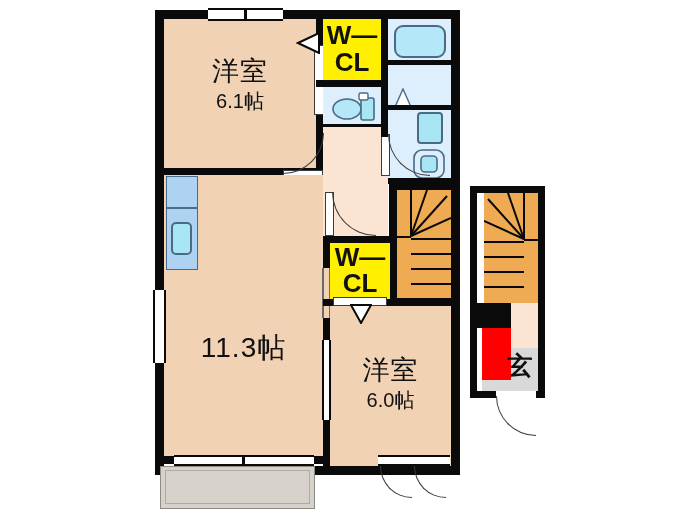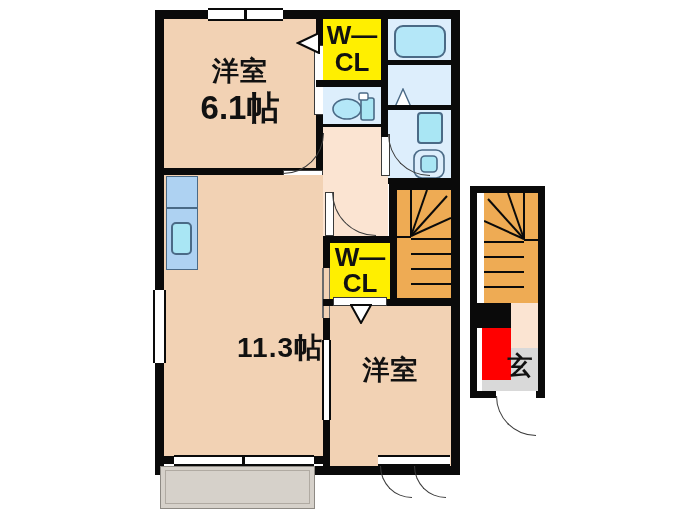--- a/index.html
+++ b/index.html
@@ -18,23 +18,23 @@
   .genkan{background:#d9d9d9;}
   .genkan-up{background:#fbe4d2;}
   .shoe{background:#ff0000;}
   .balcony{background:#d6d1ca;border:1px solid #8e8a84;}
   .stair{background:#eeab54;}
   .tread{position:absolute;background:#0a0a0a;}
   .win{background:#ffffff;border-top:2px solid #0a0a0a;border-bottom:2px solid #0a0a0a;}
   .winv{background:#ffffff;border-left:2px solid #0a0a0a;border-right:2px solid #0a0a0a;}
   .doorleaf{background:#ffffff;border:1px solid #3a3a3a;}
   .swing{border:1.6px solid #3a3a3a;background:transparent;border-radius:100%;}
-  .lbl{position:absolute;color:#111;font-weight:bold;line-height:1.04;text-align:center;white-space:nowrap;}
+  .lbl{position:absolute;color:#111;font-weight:normal;line-height:1.04;text-align:center;white-space:nowrap;}
   .lbl-room{font-size:27px;letter-spacing:1px;}
-  .lbl-area{font-size:33px;}
+  .lbl-area{font-size:20px;}
   .lbl-ldk{font-size:28px;letter-spacing:1px;}
   .lbl-wcl{font-size:26px;font-weight:bold;line-height:1.0;letter-spacing:0px;}
   .lbl-bal{font-size:23px;letter-spacing:2px;color:#1a1a1a;}
   .lbl-gen{font-size:25px;font-weight:bold;}
 </style>
 </head>
 <body>
 
 <div id="plan">
 
@@ -122,21 +122,21 @@
     <line x1="14" y1="46" x2="14" y2="0" stroke="#0a0a0a" stroke-width="2"></line>
     <line x1="14" y1="46" x2="30" y2="0" stroke="#0a0a0a" stroke-width="2"></line>
     <line x1="14" y1="46" x2="50" y2="6" stroke="#0a0a0a" stroke-width="2"></line>
     <line x1="14" y1="46" x2="54" y2="28" stroke="#0a0a0a" stroke-width="2"></line>
   </svg>
   <div class="abs wall" style="left:389px;top:184px;width:8px;height:120px;"></div>
   <div class="abs wall" style="left:389px;top:298px;width:62px;height:7px;"></div>
   <div class="abs wall" style="left:389px;top:184px;width:62px;height:6px;"></div>
 
   <div class="abs room" style="left:164px;top:175px;width:159px;height:283px;"></div>
-  <div class="lbl lbl-ldk" style="left:164px;top:333px;width:159px;text-align:right;">11.3帖</div>
+  <div class="lbl lbl-ldk" style="left:164px;top:333px;width:159px;">11.3帖</div>
 
   <div class="abs counter" style="left:166px;top:176px;width:32px;height:32px;"></div>
   <div class="abs counter" style="left:166px;top:208px;width:32px;height:62px;"></div>
   <div class="abs fixture" style="left:171px;top:222px;width:21px;height:33px;border-radius:5px;"></div>
 
   <div class="abs winv" style="left:153px;top:290px;width:13px;height:73px;"></div>
 
   <div class="abs wall" style="left:164px;top:456px;width:159px;height:8px;"></div>
   <div class="abs win" style="left:174px;top:455px;width:140px;height:11px;"></div>
   <div class="abs" style="left:242px;top:455px;width:3px;height:11px;background:#0a0a0a;"></div>
@@ -146,20 +146,21 @@
 
   <div class="abs closet" style="left:330px;top:242px;width:60px;height:58px;"></div>
   <div class="lbl lbl-wcl" style="left:330px;top:244px;width:60px;">W—</div>
   <div class="lbl lbl-wcl" style="left:330px;top:270px;width:60px;">CL</div>
   <div class="abs wall" style="left:323px;top:236px;width:67px;height:7px;"></div>
   <div class="abs wall" style="left:323px;top:299px;width:128px;height:7px;"></div>
   <div class="abs doorleaf" style="left:333px;top:297px;width:54px;height:9px;"></div>
 
   <div class="abs room" style="left:330px;top:306px;width:121px;height:160px;"></div>
   <div class="lbl lbl-room" style="left:330px;top:356px;width:121px;">洋室</div>
+  <div class="lbl lbl-area" style="left:330px;top:390px;width:121px;">6.0帖</div>
 
   <svg class="abs" style="left:350px;top:304px;width:22px;height:20px;" viewBox="0 0 22 20">
     <polygon points="1,1 21,1 11,19" fill="#ffffff" stroke="#0a0a0a" stroke-width="2"></polygon>
   </svg>
 
   <div class="abs winv" style="left:322px;top:340px;width:9px;height:80px;background:#ffffff;border-color:#0a0a0a;"></div>
 
   <div class="abs win" style="left:378px;top:455px;width:72px;height:11px;"></div>
   <div class="abs swing" style="left:380px;top:466px;width:32px;height:32px;border-radius:0 0 0 100%;border-top:none;border-right:none;"></div>
   <div class="abs swing" style="left:414px;top:466px;width:32px;height:32px;border-radius:0 0 0 100%;border-top:none;border-right:none;"></div>

